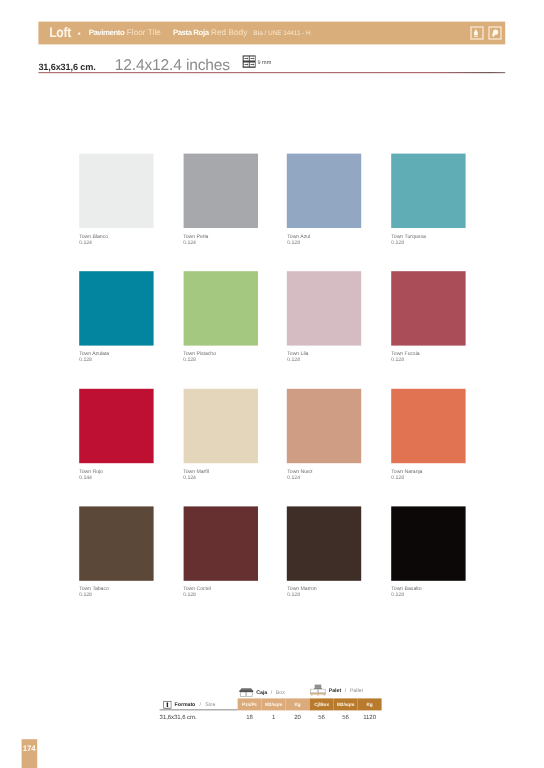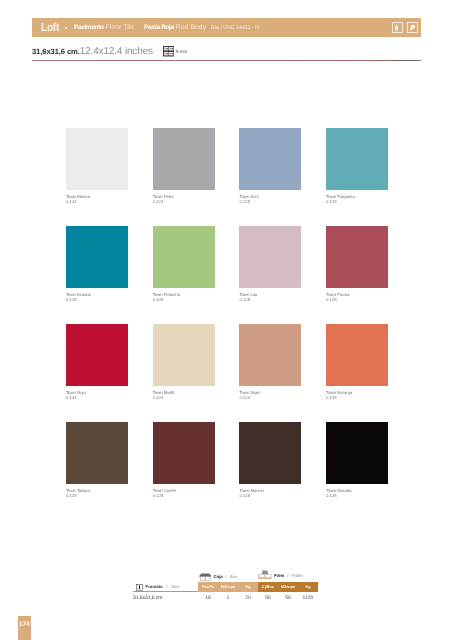--- a/index.html
+++ b/index.html
@@ -14,21 +14,21 @@
   .hdr .es{font-size:6.5px;font-weight:bold;color:#fffdf8;letter-spacing:-.35px;}
   .hdr .en{font-size:6.8px;color:#f7e4c7;margin-left:2px;letter-spacing:.05px;}
   .hdr .sep{width:10px;}.hdr .sep2{width:5px;}
   .hdr .norm{font-size:5.4px;color:#f8e6cd;letter-spacing:-.05px;}
   .hdr .icons{margin-left:auto;display:flex;gap:4.5px;margin-right:3px;}
   .icobox{width:11px;height:11px;border:1.1px solid #fbeada;display:flex;align-items:center;justify-content:center;box-sizing:border-box;}
 
   
   .sizeline{position:absolute;left:32px;top:46px;height:11px;display:flex;align-items:baseline;}
   .sizeline .cm{font-size:7.6px;font-weight:bold;color:#2e2e2e;letter-spacing:-.1px;}
-  .sizeline .inch{font-size:10px;color:#8c8c8c;margin-left:0;letter-spacing:-.15px;}
+  .sizeline .inch{font-size:13px;color:#8c8c8c;margin-left:16px;letter-spacing:-.15px;}
   .gridicon{margin-left:10px;display:inline-flex;align-self:flex-start;margin-top:0px;}
   .mm{font-size:4.6px;color:#4a4a4a;margin-left:1.5px;align-self:center;-webkit-font-smoothing:antialiased;}
   .rule{position:absolute;left:32px;top:60px;width:389px;height:1px;background:linear-gradient(90deg,#b07478 0%,#ac6a70 85%,#6e5a58 97%,#8c7a78 100%);}
 
   
   .grid{position:absolute;left:66px;top:128px;}
   .cell{position:absolute;width:62px;}
   .sw{width:62px;height:62px;}
   .nm{font-size:4.3px;color:#6e6e6e;margin-top:3.5px;line-height:1.25;letter-spacing:-.03px;}
   .cd{font-size:4.3px;color:#7a7a7a;line-height:1.25;letter-spacing:-.03px;}

